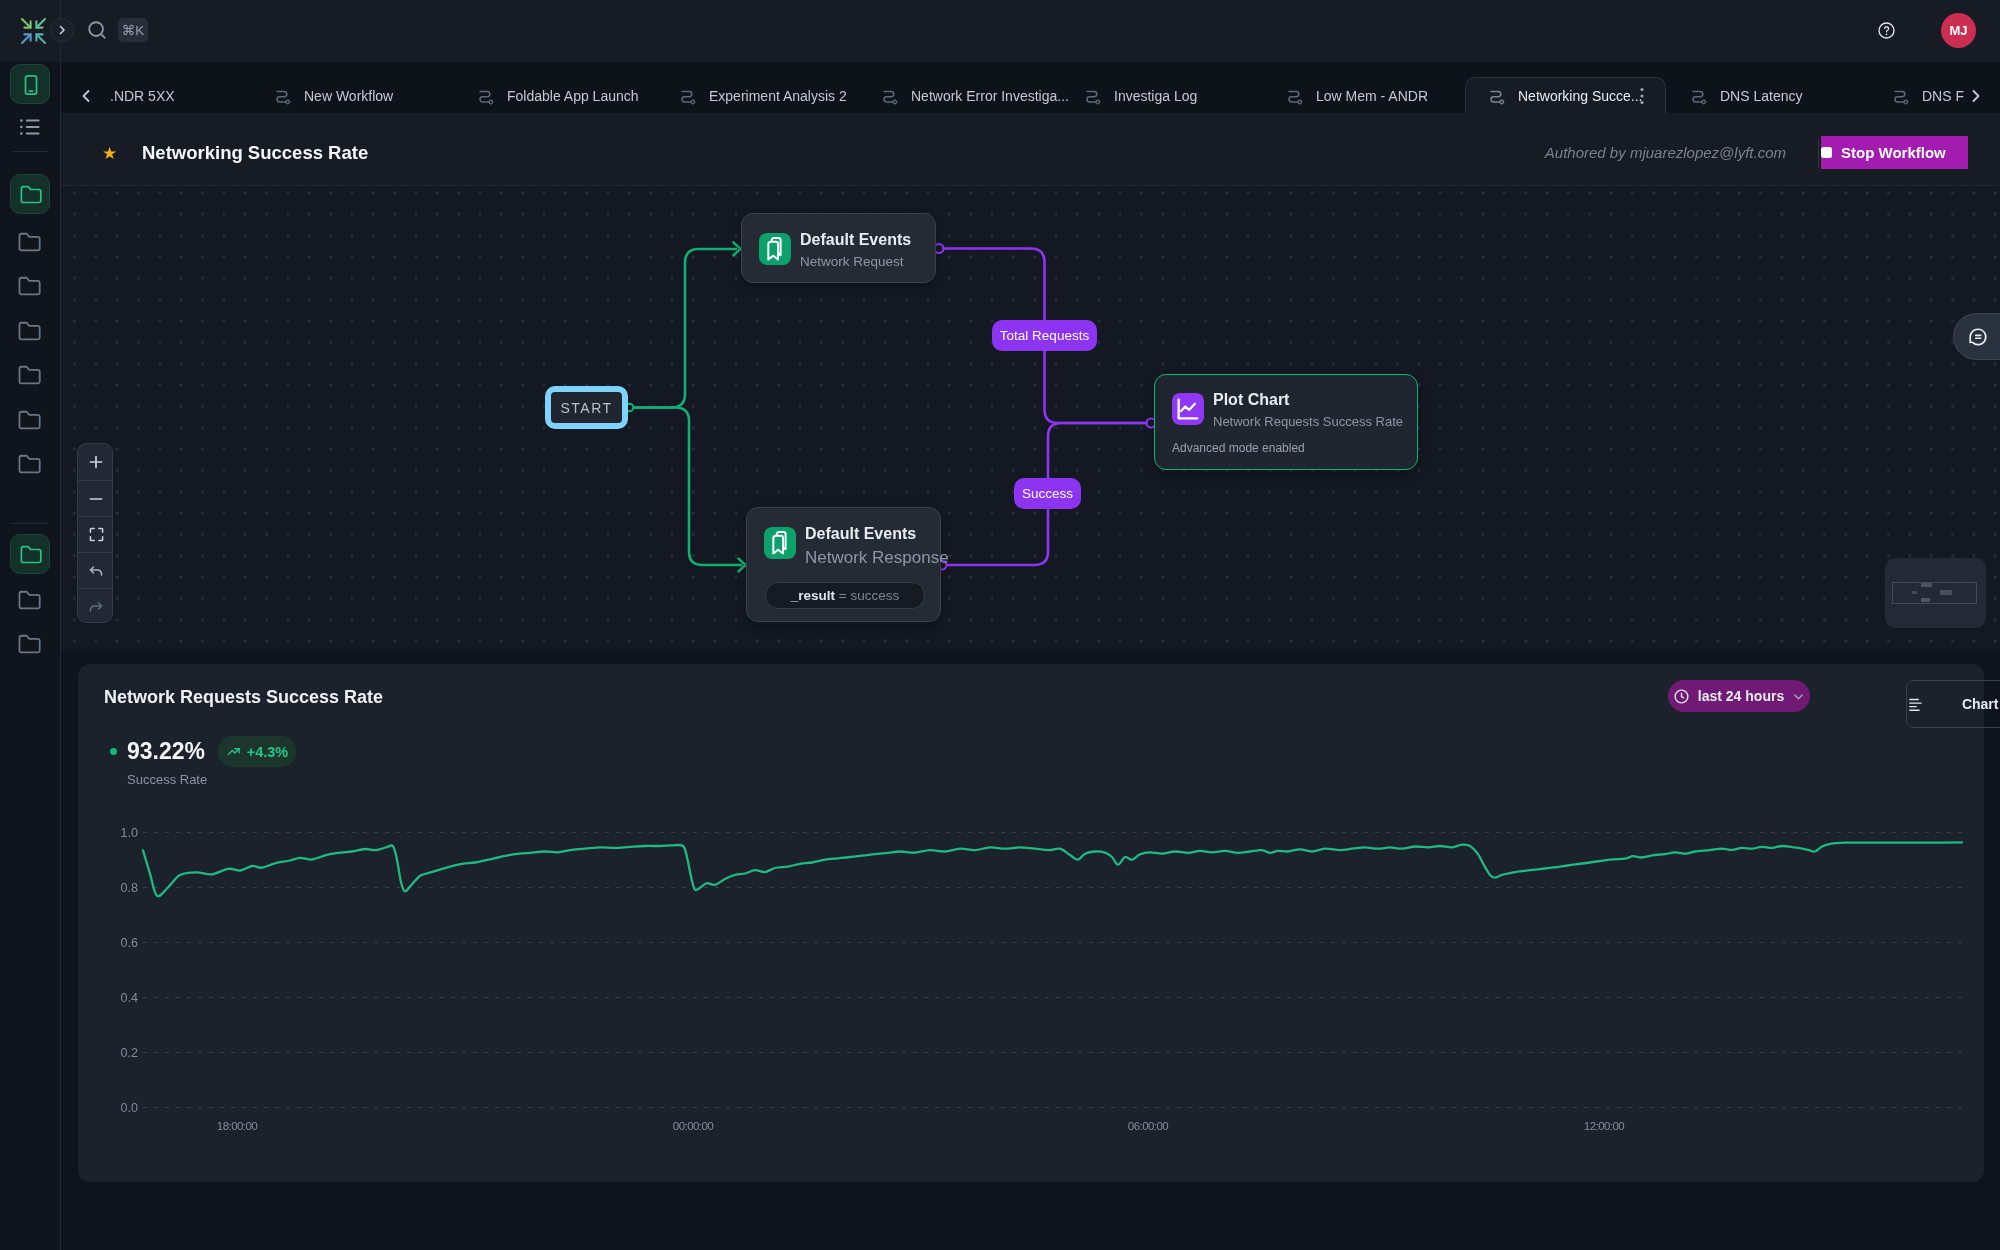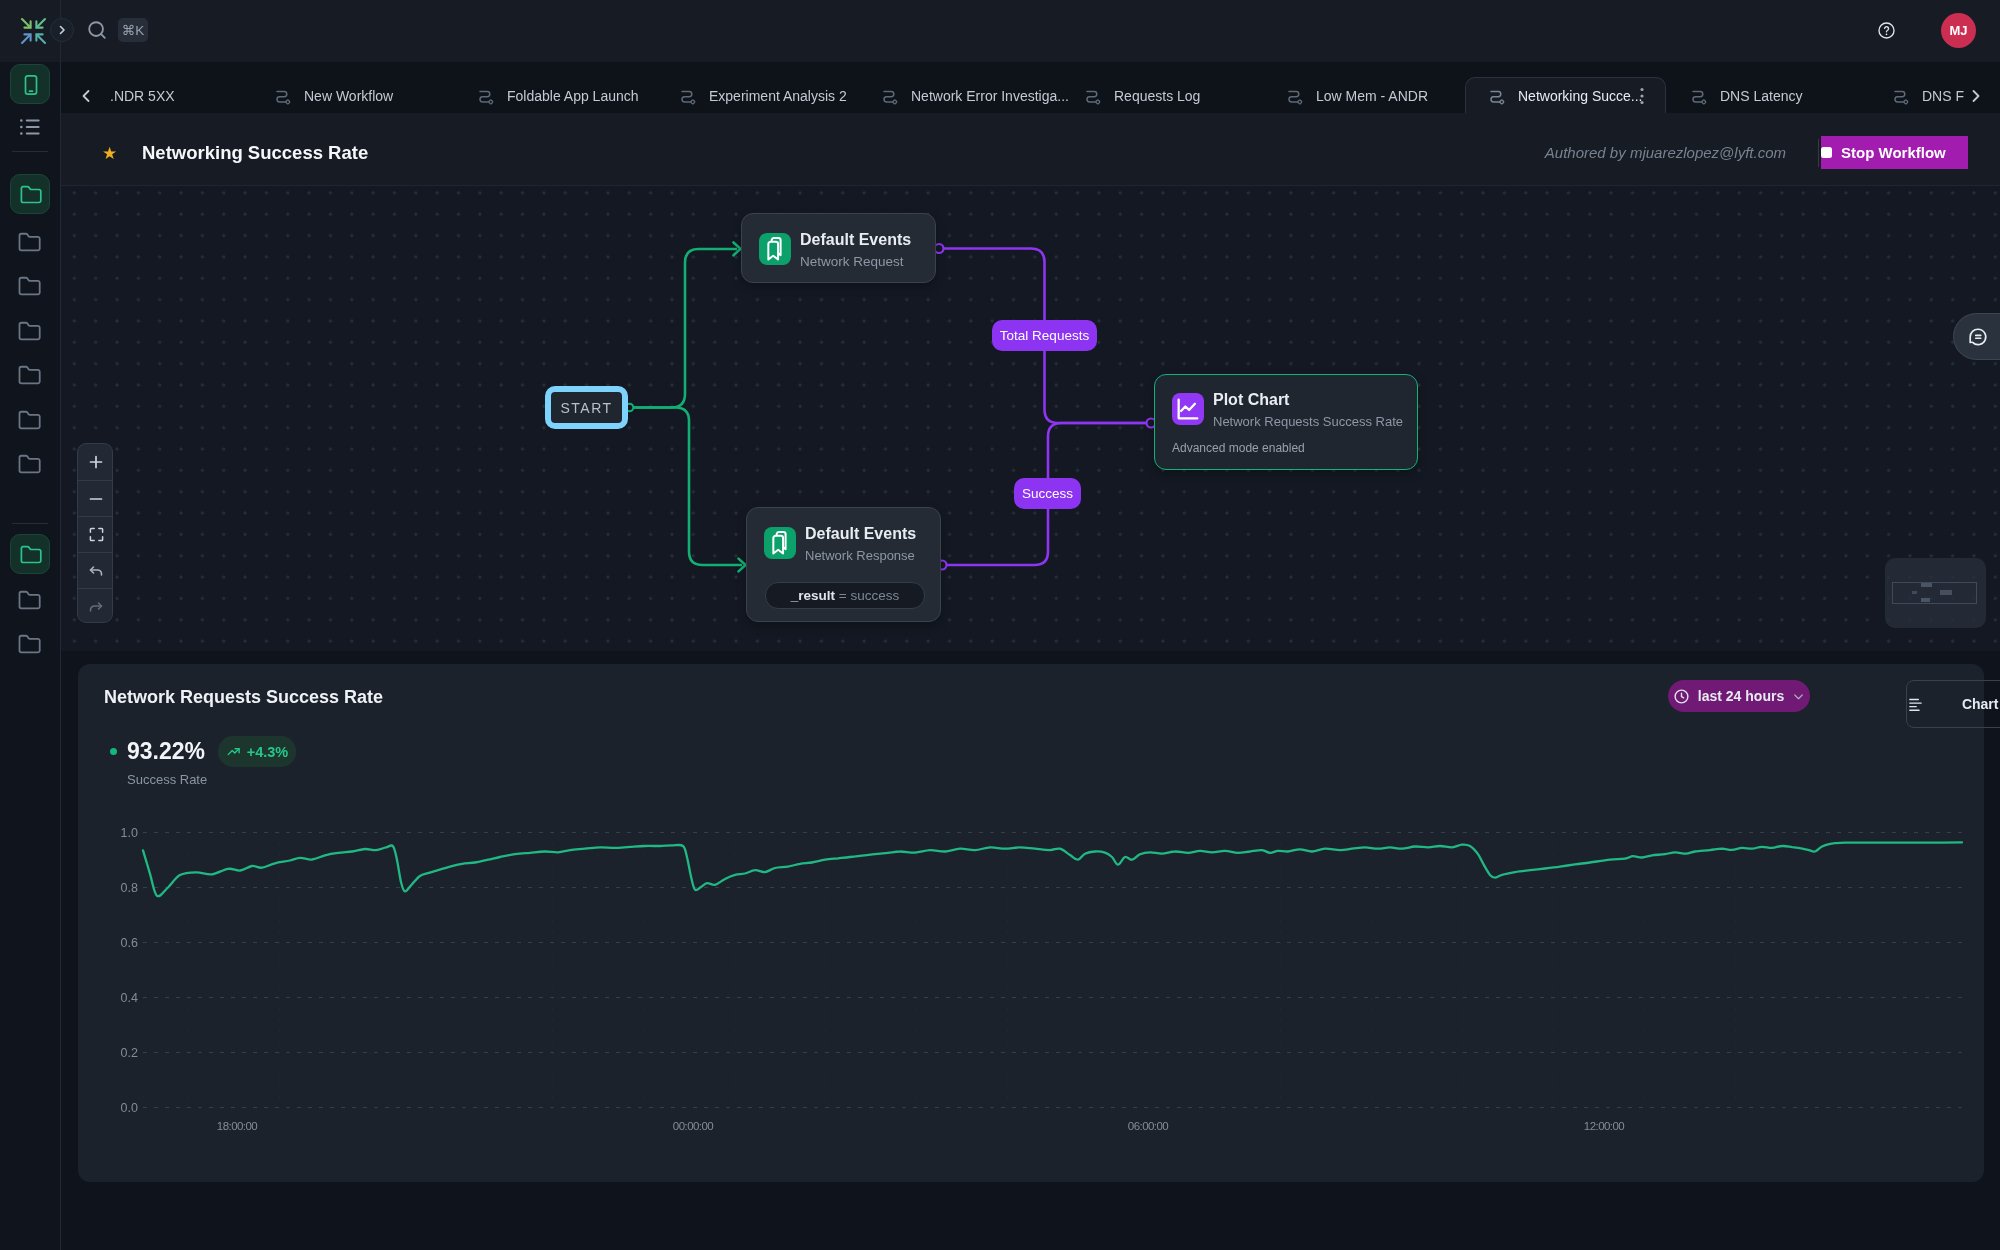--- a/index.html
+++ b/index.html
@@ -122,21 +122,21 @@
     <div class="tablab" style="left:709px">Experiment Analysis 2</div>
     <div style="position:absolute;left:881px;top:25px;width:19px;height:19px;color:#5e6a78"><svg width="19" height="19" viewBox="0 0 19 19">
         <path d="M3 4.5h7.2a2.6 2.6 0 0 1 0 5.2H5.6a2.6 2.6 0 0 0 0 5.2h6" fill="none" stroke="currentColor" stroke-width="1.5" stroke-linecap="round"></path>
         <rect x="12.2" y="13.3" width="3.2" height="3.2" rx="0.8" transform="rotate(45 13.8 14.9)" fill="none" stroke="currentColor" stroke-width="1.3"></rect>
       </svg></div>
     <div class="tablab" style="left:911px">Network Error Investiga...</div>
     <div style="position:absolute;left:1084px;top:25px;width:19px;height:19px;color:#5e6a78"><svg width="19" height="19" viewBox="0 0 19 19">
         <path d="M3 4.5h7.2a2.6 2.6 0 0 1 0 5.2H5.6a2.6 2.6 0 0 0 0 5.2h6" fill="none" stroke="currentColor" stroke-width="1.5" stroke-linecap="round"></path>
         <rect x="12.2" y="13.3" width="3.2" height="3.2" rx="0.8" transform="rotate(45 13.8 14.9)" fill="none" stroke="currentColor" stroke-width="1.3"></rect>
       </svg></div>
-    <div class="tablab" style="left:1114px">Requests Log</div>
+    <div class="tablab" style="left:1114px">Investiga Log</div>
     <div style="position:absolute;left:1286px;top:25px;width:19px;height:19px;color:#5e6a78"><svg width="19" height="19" viewBox="0 0 19 19">
         <path d="M3 4.5h7.2a2.6 2.6 0 0 1 0 5.2H5.6a2.6 2.6 0 0 0 0 5.2h6" fill="none" stroke="currentColor" stroke-width="1.5" stroke-linecap="round"></path>
         <rect x="12.2" y="13.3" width="3.2" height="3.2" rx="0.8" transform="rotate(45 13.8 14.9)" fill="none" stroke="currentColor" stroke-width="1.3"></rect>
       </svg></div>
     <div class="tablab" style="left:1316px">Low Mem - ANDR</div>
     <div style="position:absolute;left:1690px;top:25px;width:19px;height:19px;color:#5e6a78"><svg width="19" height="19" viewBox="0 0 19 19">
         <path d="M3 4.5h7.2a2.6 2.6 0 0 1 0 5.2H5.6a2.6 2.6 0 0 0 0 5.2h6" fill="none" stroke="currentColor" stroke-width="1.5" stroke-linecap="round"></path>
         <rect x="12.2" y="13.3" width="3.2" height="3.2" rx="0.8" transform="rotate(45 13.8 14.9)" fill="none" stroke="currentColor" stroke-width="1.3"></rect>
       </svg></div>
     <div class="tablab" style="left:1720px">DNS Latency</div>
@@ -199,21 +199,21 @@
 </div>
 
 <div class="node" style="left:746px;top:507px;width:195px;height:115px">
   <div class="nicon" style="background:#0ca06a">
       <svg width="32" height="32" viewBox="0 0 24 24">
 <path d="M9.5 6.3V5.5a1.7 1.7 0 0 1 1.7-1.7h3.3a1.7 1.7 0 0 1 1.7 1.7v11.2l-1.9-1.5" fill="none" stroke="#fff" stroke-width="1.5" stroke-linejoin="round" stroke-linecap="round"></path>
 <path d="M7 19.9V8.3a1.7 1.7 0 0 1 1.7-1.7h3.9a1.7 1.7 0 0 1 1.7 1.7v11.6l-3.65-2.85z" fill="#0ca06a" stroke="#fff" stroke-width="1.5" stroke-linejoin="round"></path>
 </svg>
     </div>
   <div style="position:absolute;left:58px;top:17px;font-size:16px;font-weight:600;color:#e9edf2">Default Events</div>
-  <div style="position:absolute;left:58px;top:40px;font-size:13px;color:#8d97a5">Network Response</div>
+  <div style="position:absolute;left:58px;top:40px;font-size:17px;color:#8d97a5">Network Response</div>
   <div style="position:absolute;left:18px;top:74px;width:160px;height:27px;background:#161b23;border:1px solid #333c48;border-radius:13px;display:flex;align-items:center;justify-content:center;font-size:13.5px;color:#7d8795"><b style="color:#dfe5ec">_result</b>&nbsp;=&nbsp;success</div>
 </div>
 
 <div class="node" style="left:1154px;top:374px;width:264px;height:96px;border:1.5px solid #12b377;background:#1f2630">
   <div class="nicon" style="background:#9038f5;top:18px">
       <svg width="32" height="32" viewBox="0 0 24 24" fill="none" stroke="#fff" stroke-width="1.7" stroke-linecap="round" stroke-linejoin="round">
         <path d="M5 5v14h14"></path>
         <path d="m6.8 13.5 3.2-3.4 2.8 2.6 4.4-4.6"></path>
       </svg>
     </div>

